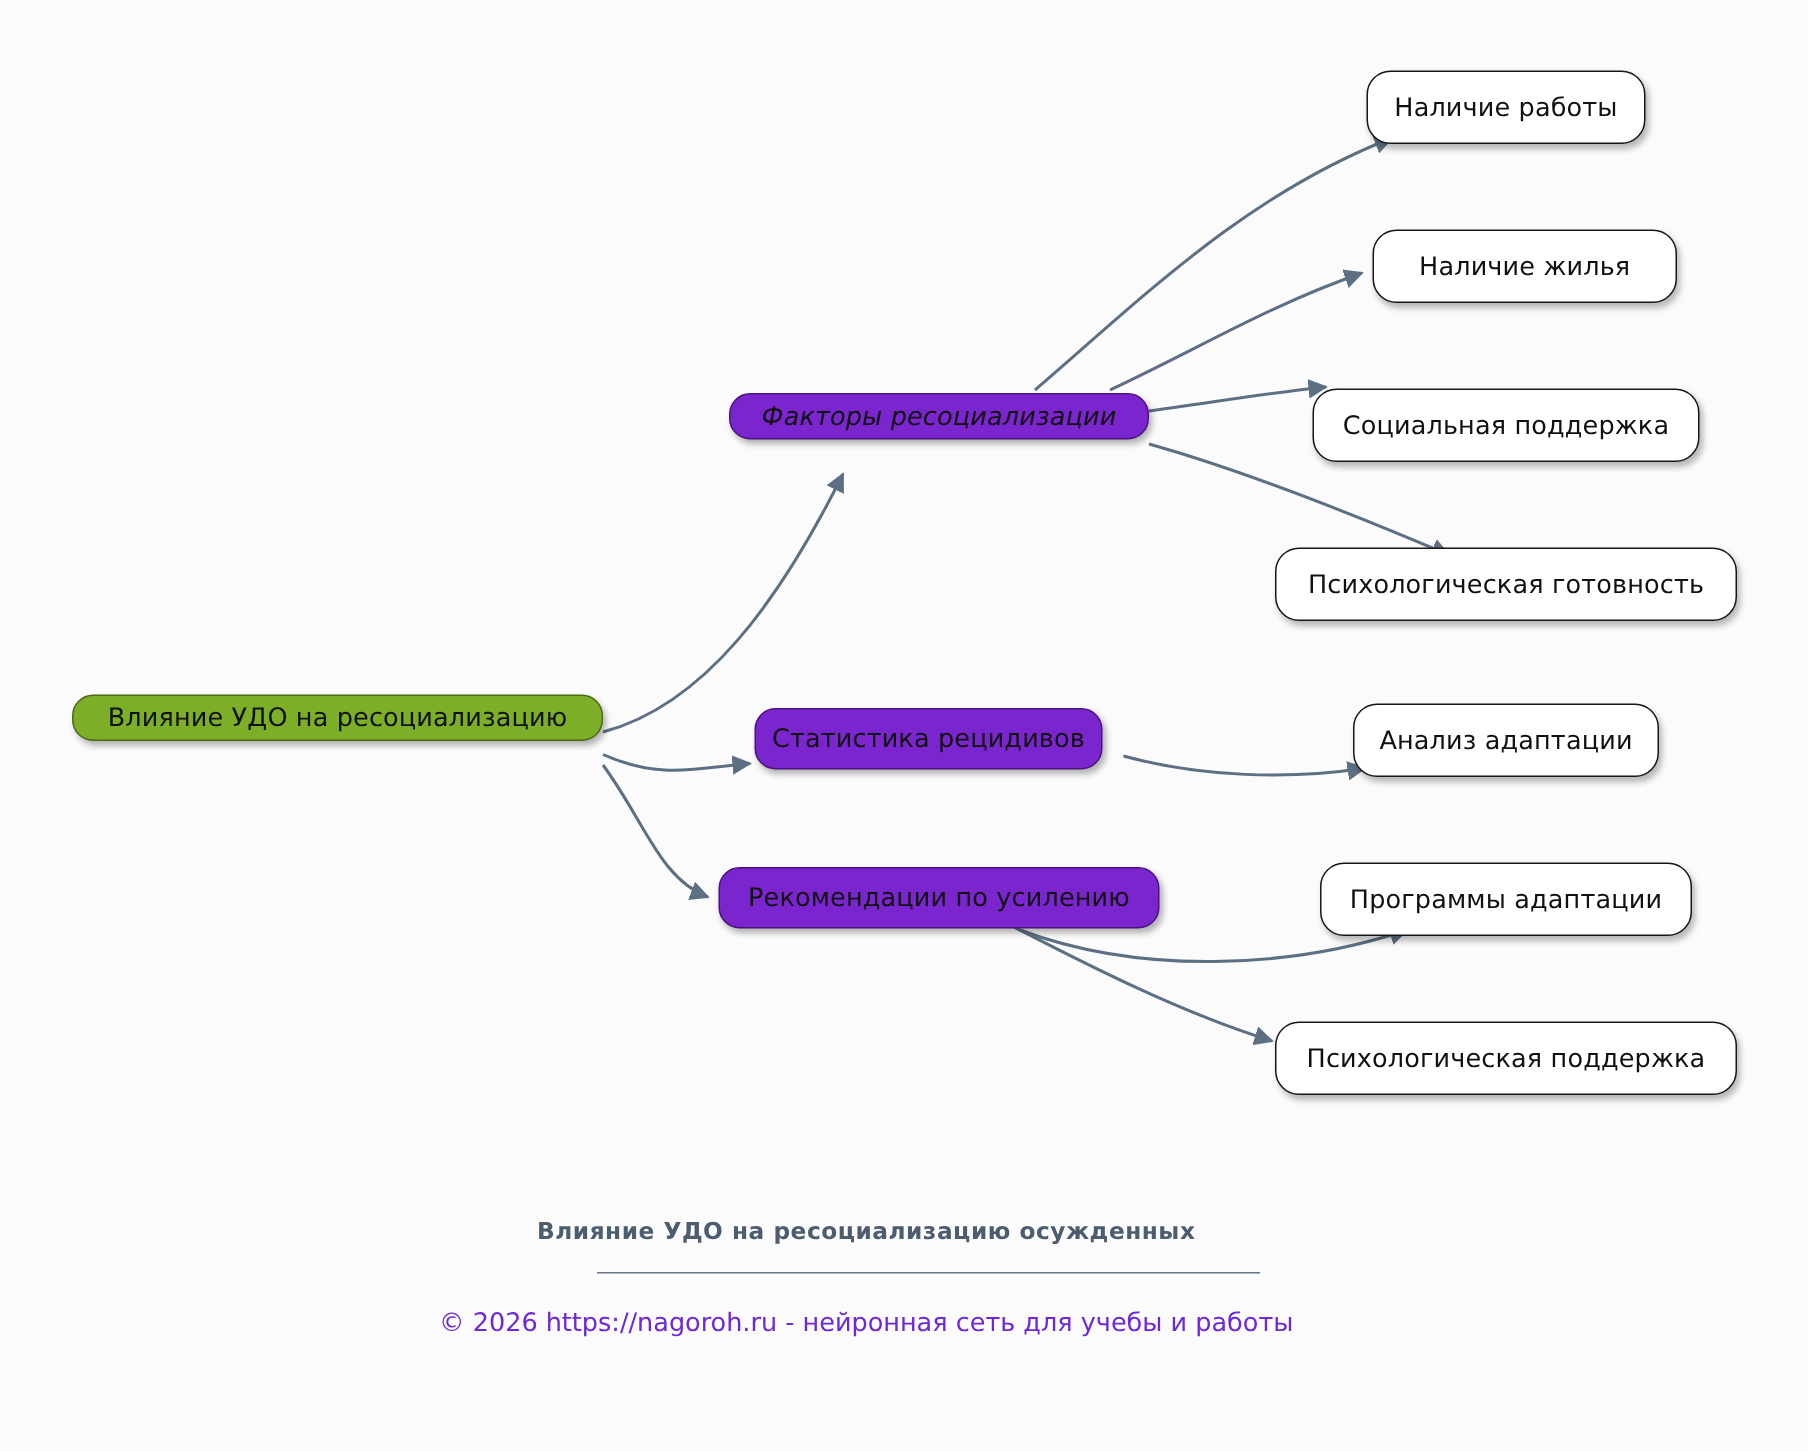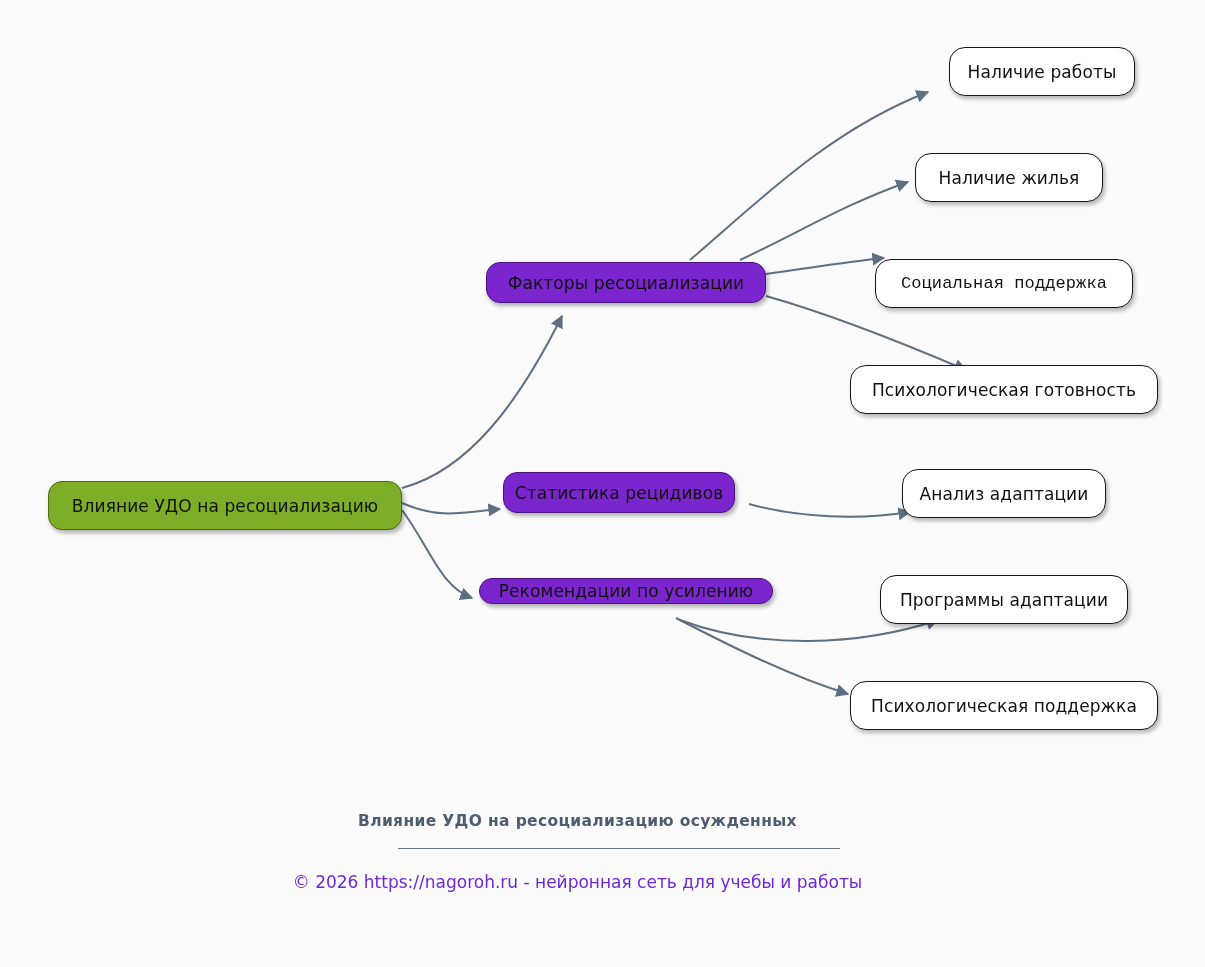--- a/index.html
+++ b/index.html
@@ -79,53 +79,53 @@
       <path d="M 766 274 C 810 268 845 262 884 258"></path>
       <path d="M 766 296 C 830 314 905 344 966 370"></path>
 
       <path d="M 749 504 C 800 518 860 520 910 512"></path>
 
       <path d="M 680 620 C 760 650 860 646 938 620"></path>
       <path d="M 676 618 C 730 646 790 676 848 694"></path>
     </g>
   </svg>
 
-  <div class="node root" style="left:48px;top:481px;width:354px;height:49px;">
+  <div class="node root" style="left:48px;top:463px;width:354px;height:31px;">
     <span>Влияние УДО на ресоциализацию</span>
   </div>
 
-  <div class="node branch" style="left:486px;top:262px;width:280px;height:41px;">
+  <div class="node branch" style="left:486px;top:262px;width:280px;height:31px;font-style:italic;">
     <span>Факторы ресоциализации</span>
   </div>
 
-  <div class="node leaf" style="left:911px;top:47px;width:186px;height:49px;margin-left:38px;">
+  <div class="node leaf" style="left:911px;top:47px;width:186px;height:49px;">
     <span>Наличие работы</span>
   </div>
 
-  <div class="node leaf" style="left:915px;top:153px;width:188px;height:49px;">
+  <div class="node leaf" style="left:915px;top:153px;width:203px;height:49px;">
     <span>Наличие жилья</span>
   </div>
 
-  <div class="node leaf" style="left:875px;top:259px;width:258px;height:49px;font-family:Liberation Mono, monospace;">
+  <div class="node leaf" style="left:875px;top:259px;width:258px;height:49px;">
     <span>Социальная поддержка</span>
   </div>
 
   <div class="node leaf" style="left:850px;top:365px;width:308px;height:49px;">
     <span>Психологическая готовность</span>
   </div>
 
   <div class="node branch" style="left:503px;top:472px;width:232px;height:41px;">
     <span>Статистика рецидивов</span>
   </div>
 
   <div class="node leaf" style="left:902px;top:469px;width:204px;height:49px;">
     <span>Анализ адаптации</span>
   </div>
 
-  <div class="node branch" style="left:479px;top:578px;width:294px;height:26px;justify-content:center;">
+  <div class="node branch" style="left:479px;top:578px;width:294px;height:41px;justify-content:center;">
     <span>Рекомендации по усилению</span>
   </div>
 
   <div class="node leaf" style="left:880px;top:575px;width:248px;height:49px;">
     <span>Программы адаптации</span>
   </div>
 
   <div class="node leaf" style="left:850px;top:681px;width:308px;height:49px;">
     <span>Психологическая поддержка</span>
   </div>

